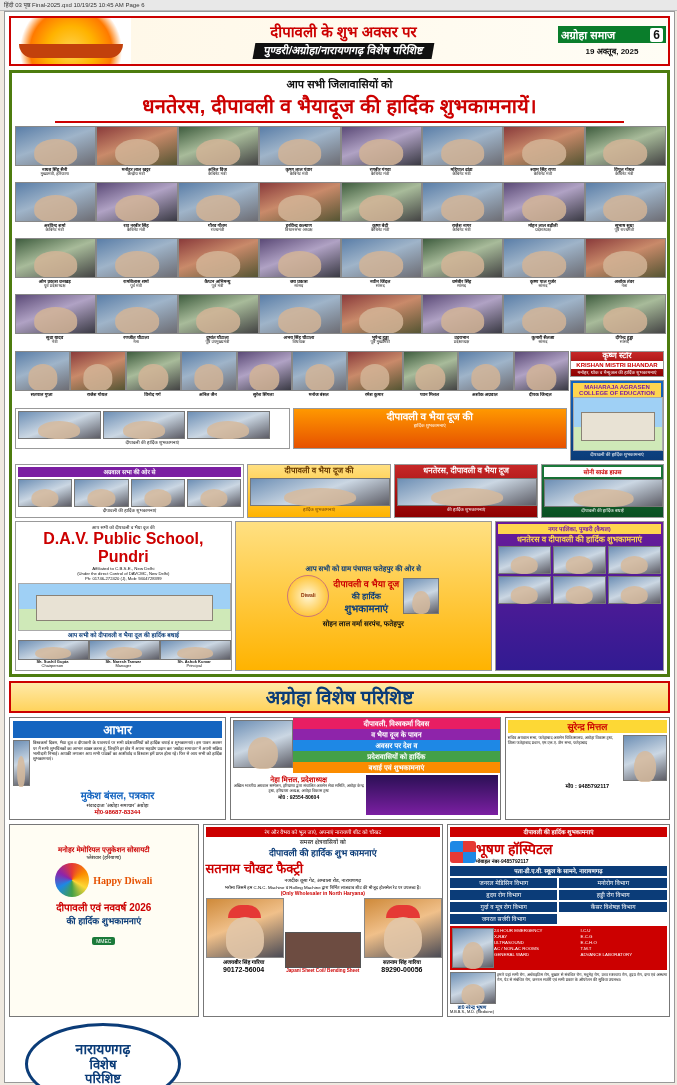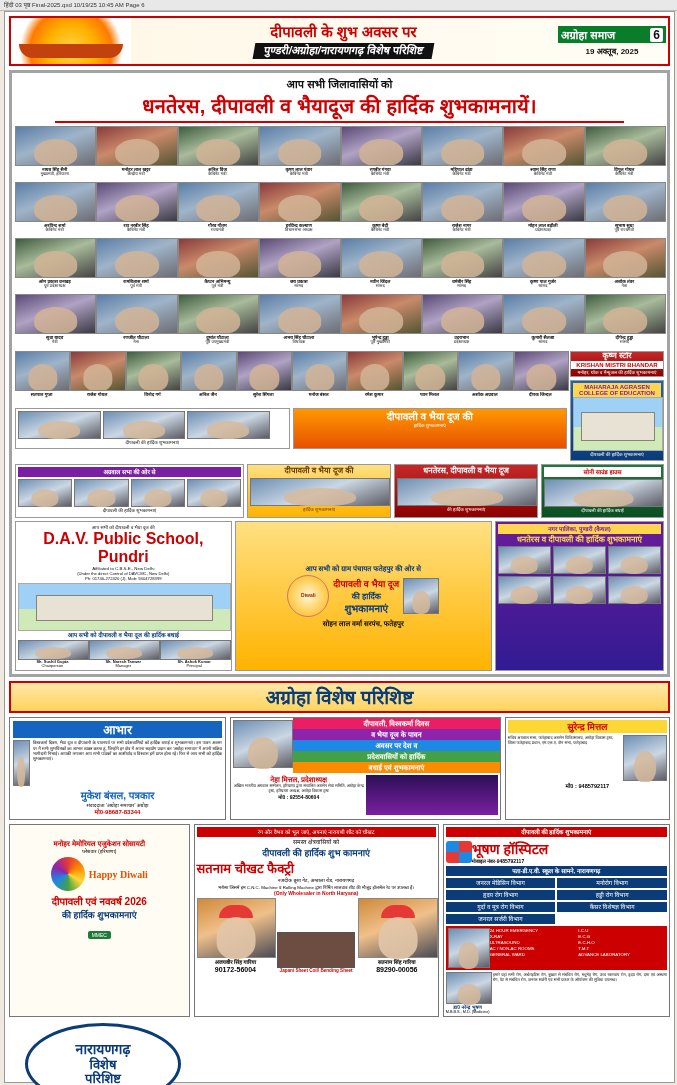--- a/index.html
+++ b/index.html
@@ -14,21 +14,21 @@
   .diya:after{content:"";position:absolute;left:8px;right:8px;bottom:6px;height:14px;border-radius:0 0 40px 40px;background:#c2410c;}
   .mh-mid{flex:1;text-align:center;line-height:1.05;}
   .mh-line1{font-size:15px;font-weight:bold;color:#c00;}
   .mh-line2{display:inline-block;margin-top:3px;background:#111;color:#fff;font-size:11px;font-weight:bold;padding:2px 10px;transform:skewX(-10deg);}
   .mh-right{width:108px;text-align:center;padding:2px;}
   .mh-brand{background:#0a7d2b;color:#fff;font-size:11px;font-weight:bold;padding:1px 3px;display:flex;justify-content:space-between;align-items:flex-end;}
   .mh-num{background:#fff;color:#111;border-radius:2px;padding:0 3px;font-size:12px;}
   .mh-date{font-size:8px;color:#111;margin-top:2px;font-weight:bold;}
 
   
-  .mainblock{margin:0 4px;border:3px solid #a3a3a3;padding:3px;background:#fff;}
+  .mainblock{margin:0 4px;border:3px solid #4d7c0f;padding:3px;background:#fff;}
   .greet-small{text-align:center;font-size:11px;font-weight:bold;color:#111;}
   .greet-big{text-align:center;font-size:20px;font-weight:bold;color:#c00;letter-spacing:.2px;margin-top:1px;}
   .underline{height:2px;background:#c00;margin:2px 40px 3px;}
 
   .grid{display:grid;gap:2px;}
   .g8{grid-template-columns:repeat(8,1fr);}
   .g10{grid-template-columns:repeat(10,1fr);}
   .cell{text-align:center;}
   .ph{width:100%;height:38px;border:1px solid #888;background:linear-gradient(160deg,#5a7ea8,#9fb4c9 45%,#6d6d74);position:relative;overflow:hidden;}
   .ph:after{content:"";position:absolute;left:50%;top:32%;width:55%;height:70%;transform:translateX(-50%);border-radius:50% 50% 40% 40%;background:rgba(210,180,150,.85);}
@@ -470,21 +470,21 @@
         <div style="background:#fdd835;color:#c00;font-size:9px;font-weight:bold;text-align:center;">सुरेन्द्र मित्तल</div>
         <div style="display:flex;gap:2px;margin-top:2px;">
           <div style="flex:1;font-size:4px;line-height:1.25;">सचिव अग्रवाल सभा, फतेहाबाद अग्रसेन चिकित्सालय, अग्रोहा विकास ट्रस्ट, जिला फतेहाबाद प्रधान, एम.एल.ए. जैन सभा, फतेहाबाद</div>
           <div class="mini" style="width:42px;height:44px;"></div>
         </div>
         <div style="font-size:5.6px;font-weight:bold;text-align:center;margin-top:1px;">मो0 : 9485792117</div>
       </div>
     </div>
 
     <div class="lower" style="margin-top:4px;">
-      <div class="box" style="flex:.85;padding:14px;background:#fffdf3;">
+      <div class="box" style="flex:.85;padding:20px;background:#fffdf3;">
         <div style="font-size:7px;font-weight:bold;text-align:center;color:#c00;">मनोहर मेमोरियल एजुकेशन सोसायटी</div>
         <div style="font-size:5px;text-align:center;">प्लेशवार (हरियाणा)</div>
         <div style="display:flex;align-items:center;justify-content:center;gap:4px;margin-top:3px;">
           <div class="rangoli"></div>
           <div style="font-size:10px;font-weight:bold;color:#e65100;font-family:'Liberation Serif',serif;">Happy Diwali</div>
         </div>
         <div style="font-size:10px;font-weight:bold;text-align:center;color:#c00;margin-top:3px;">दीपावली एवं नववर्ष 2026</div>
         <div style="font-size:9px;font-weight:bold;text-align:center;color:#0b3c78;">की हार्दिक शुभकामनाएं</div>
         <div style="text-align:center;margin-top:2px;"><span style="display:inline-block;background:#1b7a3a;color:#fff;font-size:5px;padding:1px 4px;border-radius:2px;">MMEC</span></div>
       </div>

